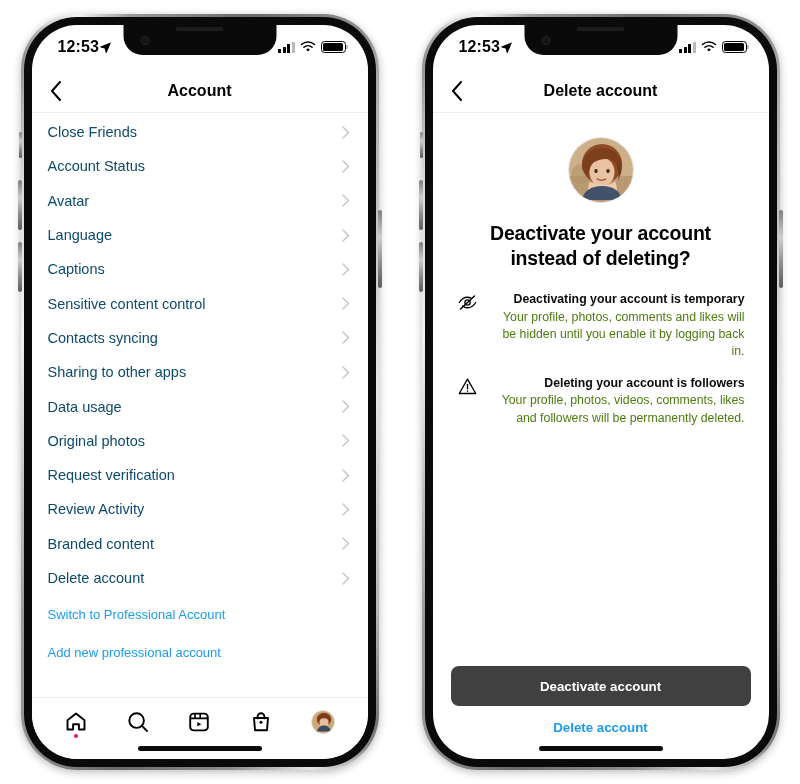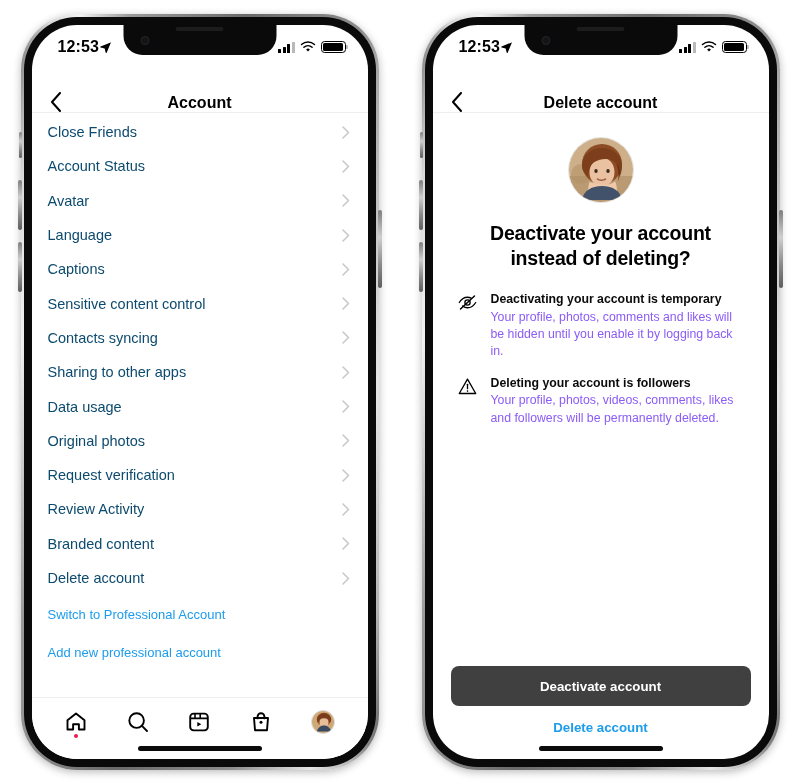--- a/index.html
+++ b/index.html
@@ -77,21 +77,21 @@
   .bars i:nth-child(2){ height:6px; }
   .bars i:nth-child(3){ height:9px; }
   .bars i:nth-child(4){ height:11px; background:#b9b9b9; }
   .batt { width: 25px; height: 12px; border: 1.4px solid #000; border-radius: 3.5px; position: relative; padding: 1.4px; }
   .batt::after { content:""; position:absolute; right:-3.4px; top:3.4px; width:2px; height:4px; background:#bdbdbd; border-radius:0 1px 1px 0; }
   .batt span { display:block; height:100%; background:#000; border-radius:1.6px; }
 
   
   .navbar {
     position: relative; height: 44px;
-    display: flex; align-items: flex-end;
+    display: flex; align-items: center;
     border-bottom: 1px solid #efefef;
     padding: 0 18px;
   }
   .nav-back { width: 30px; display:flex; align-items:center; cursor:pointer; }
   .nav-title {
     position: absolute; left: 0; right: 0; text-align: center;
     font-size: 16px; font-weight: bold; color: #000; pointer-events: none;
   }
 
   
@@ -134,24 +134,24 @@
     width: 66px; height: 66px; border-radius: 50%;
     margin: 24px auto 0; overflow: hidden;
     border: 1px solid #e2e2e2;
   }
   .big-title {
     margin-top: 18px;
     font-size: 19.5px; font-weight: bold; color: #000;
     line-height: 1.28; letter-spacing: -.2px;
   }
   .bullets { margin-top: 20px; text-align: left; }
-  .bullet { display: flex; gap: 13px; margin-bottom: 14px; }
+  .bullet { display: flex; gap: 13px; margin-bottom: 14px; text-align: right; }
   .bullet-ico { width: 21px; flex-shrink: 0; padding-top: 1px; }
   .bullet-head { font-size: 12.3px; font-weight: bold; color: #0b0b0b; line-height: 1.35; }
-  .bullet-sub { font-size: 12.3px; color: #8b5cf6; line-height: 1.42; margin-top: 1px; }
+  .bullet-sub { font-size: 12.3px; color: #4d7c0f; line-height: 1.42; margin-top: 1px; }
 
   .actions { position: absolute; left: 0; right: 0; bottom: 24px; padding: 0 18px; }
   .btn-primary {
     display: block; width: 100%; height: 40px;
     background: #404040; color: #fff;
     border: none; border-radius: 8px;
     font-size: 13.3px; font-weight: bold;
     font-family: "Liberation Sans", sans-serif;
     cursor: pointer;
   }

